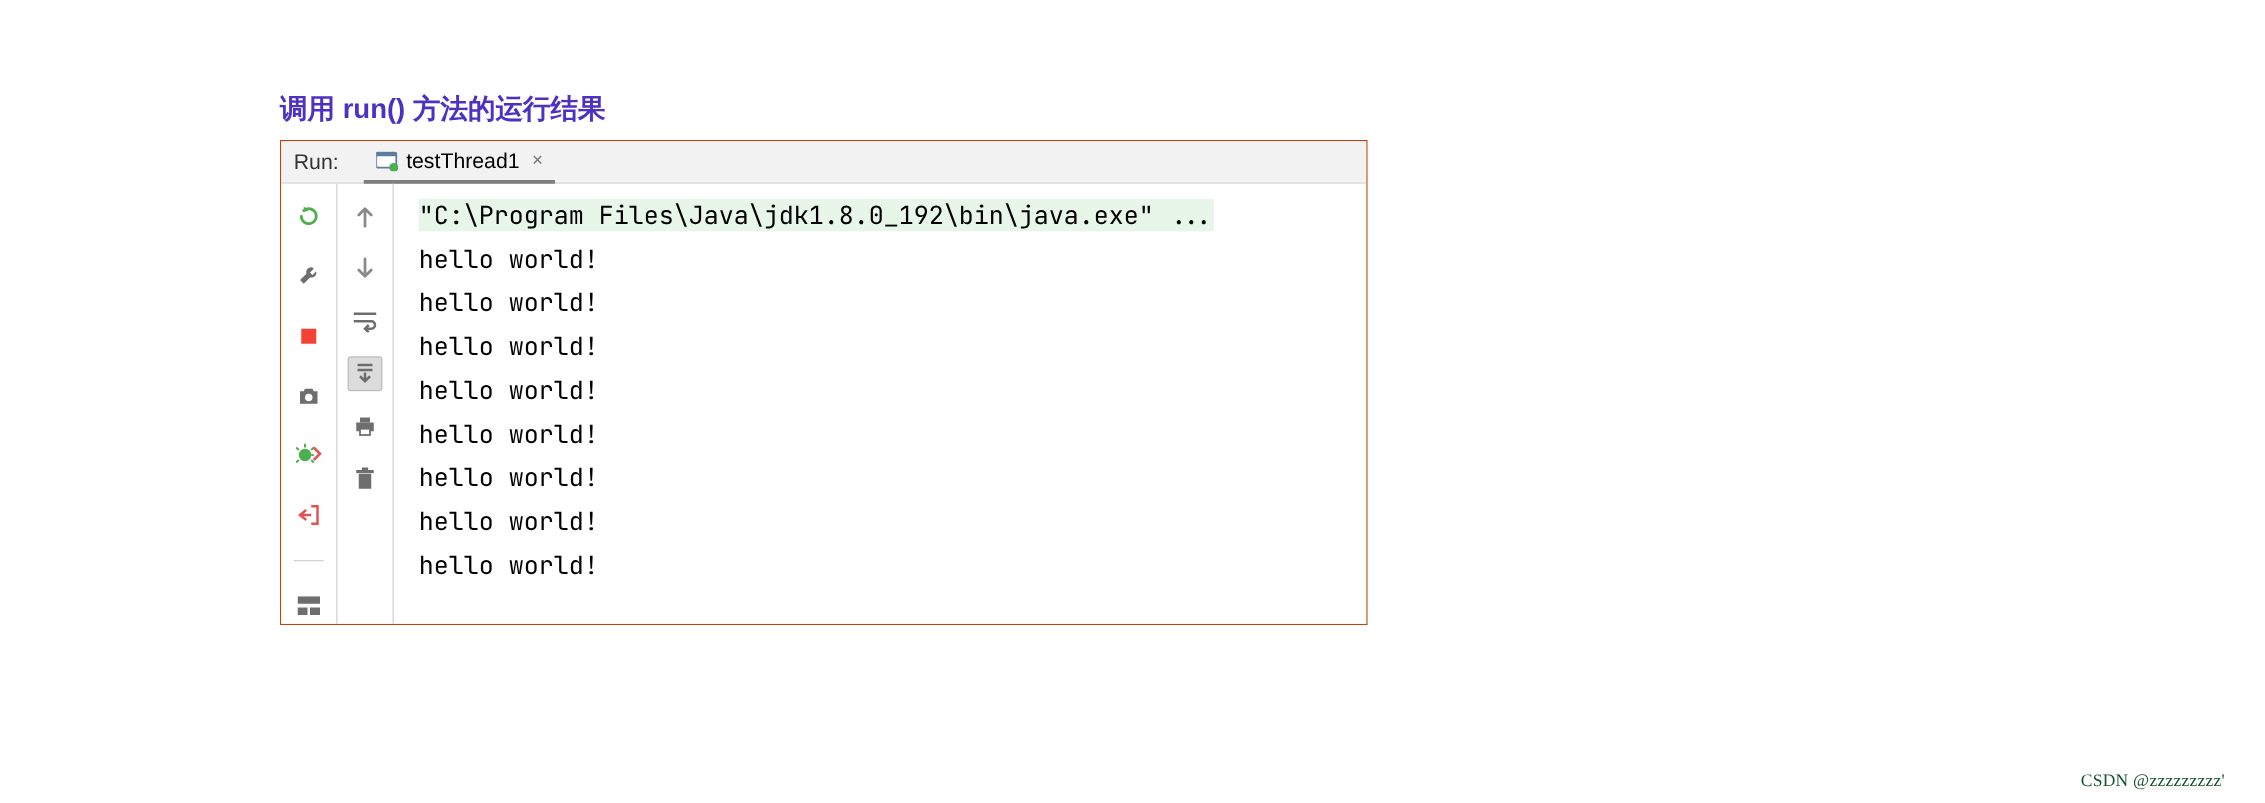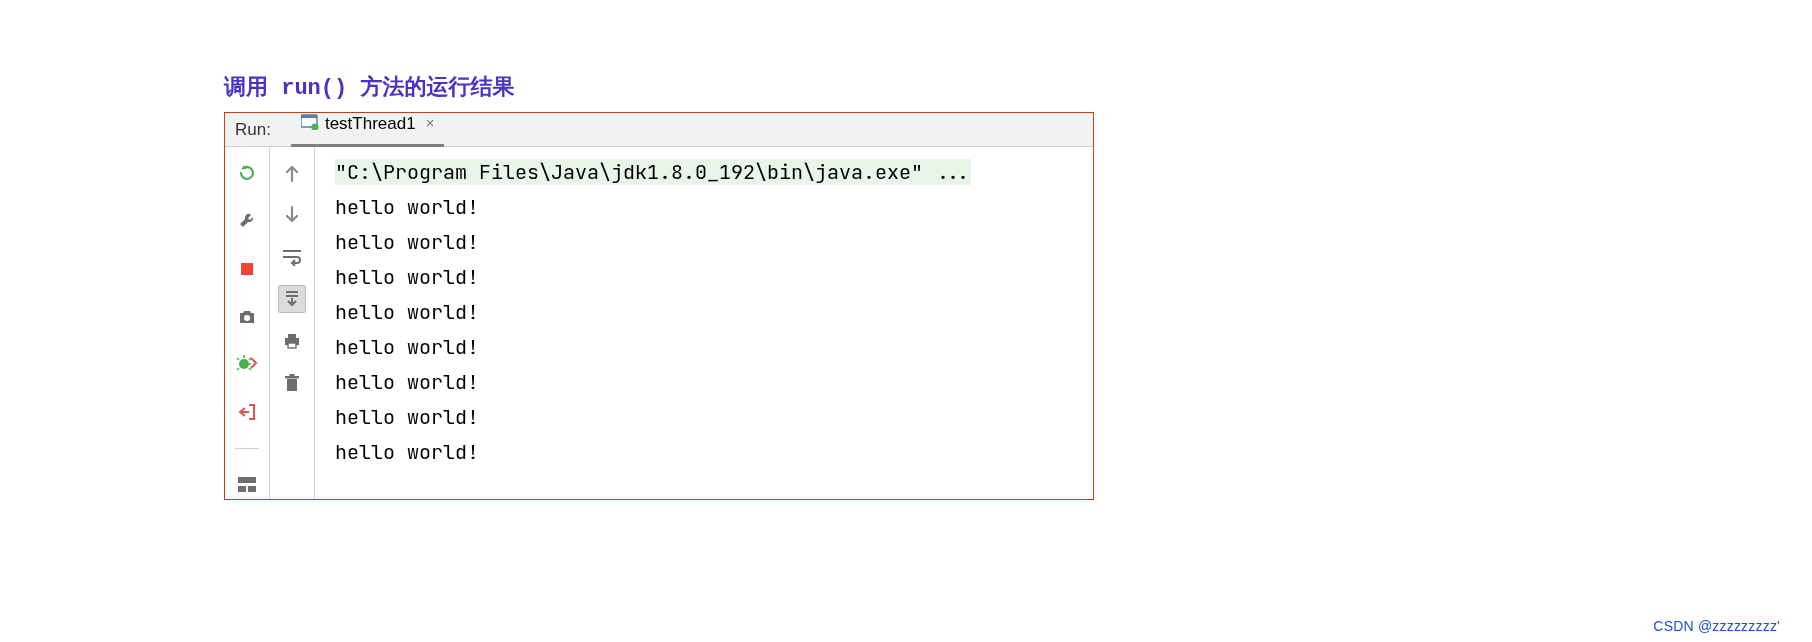--- a/index.html
+++ b/index.html
@@ -14,39 +14,39 @@
     position: absolute;
     top: 72px;
     left: 224px;
     width: 870px;
   }
   .title {
     color: #4b32c3;
     font-size: 22px;
     font-weight: bold;
     margin-bottom: 10px;
-    font-family: Liberation Mono, monospace;
   }
   .run-panel {
     border: 1px solid #c2410c;
     background: #fff;
   }
   .panel-header {
     display: flex;
     align-items: center;
     height: 34px;
     background: #f2f2f2;
     border-bottom: 1px solid #d1d1d1;
     padding-left: 10px;
     font-size: 17px;
     color: #333;
   }
   .panel-header .run-label { margin-right: 20px; }
   .tab {
     display: flex;
+    align-items: center;
     height: 100%;
     padding: 0 10px;
     border-bottom: 3px solid #7f7f7f;
     margin-bottom: -1px;
     gap: 6px;
   }
   .tab-icon {
     display: inline-flex;
     position: relative;
   }
@@ -110,23 +110,23 @@
     overflow: hidden;
   }
   .cmd-line {
     background: #e8f5e9;
     display: inline;
   }
   .watermark {
     position: absolute;
     right: 32px;
     bottom: 8px;
-    color: #1d4ed8;
+    color: #14532d;
     font-size: 14px;
-    font-family: Liberation Sans, sans-serif;
+    font-family: Liberation Serif, serif;
     letter-spacing: .2px;
   }
 </style>
 </head>
 <body>
 
 <div class="container">
   <div class="title">调用 run()  方法的运行结果</div>
 
   <div class="run-panel">

